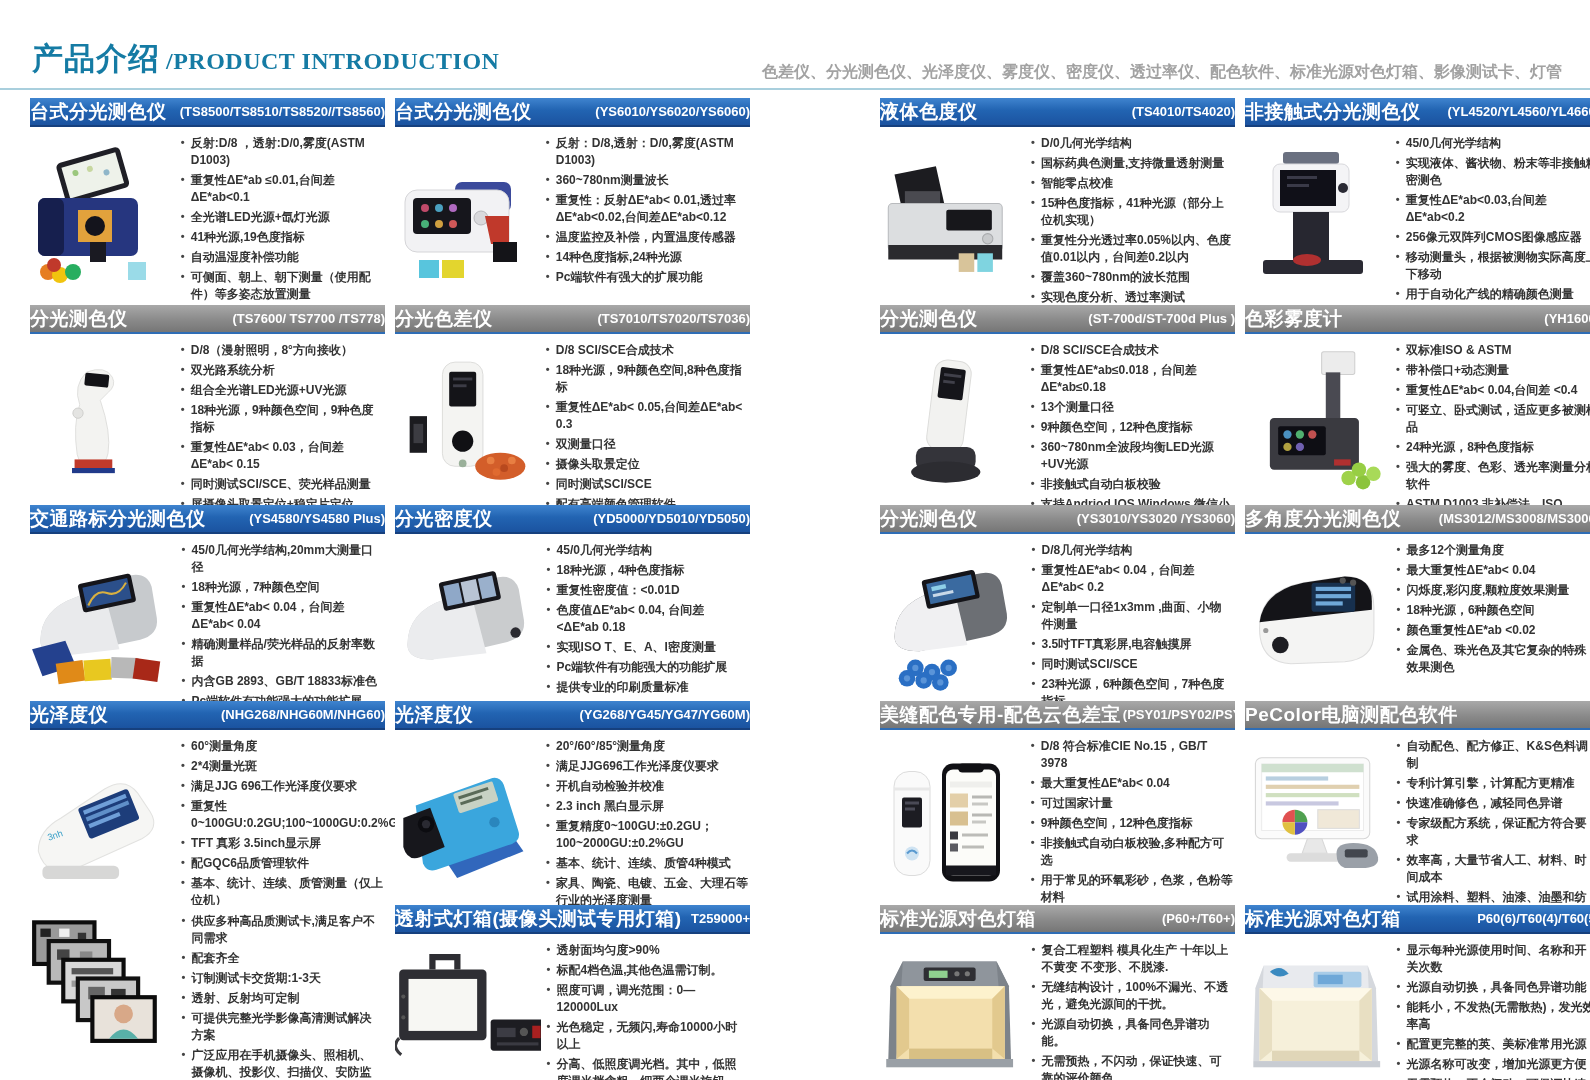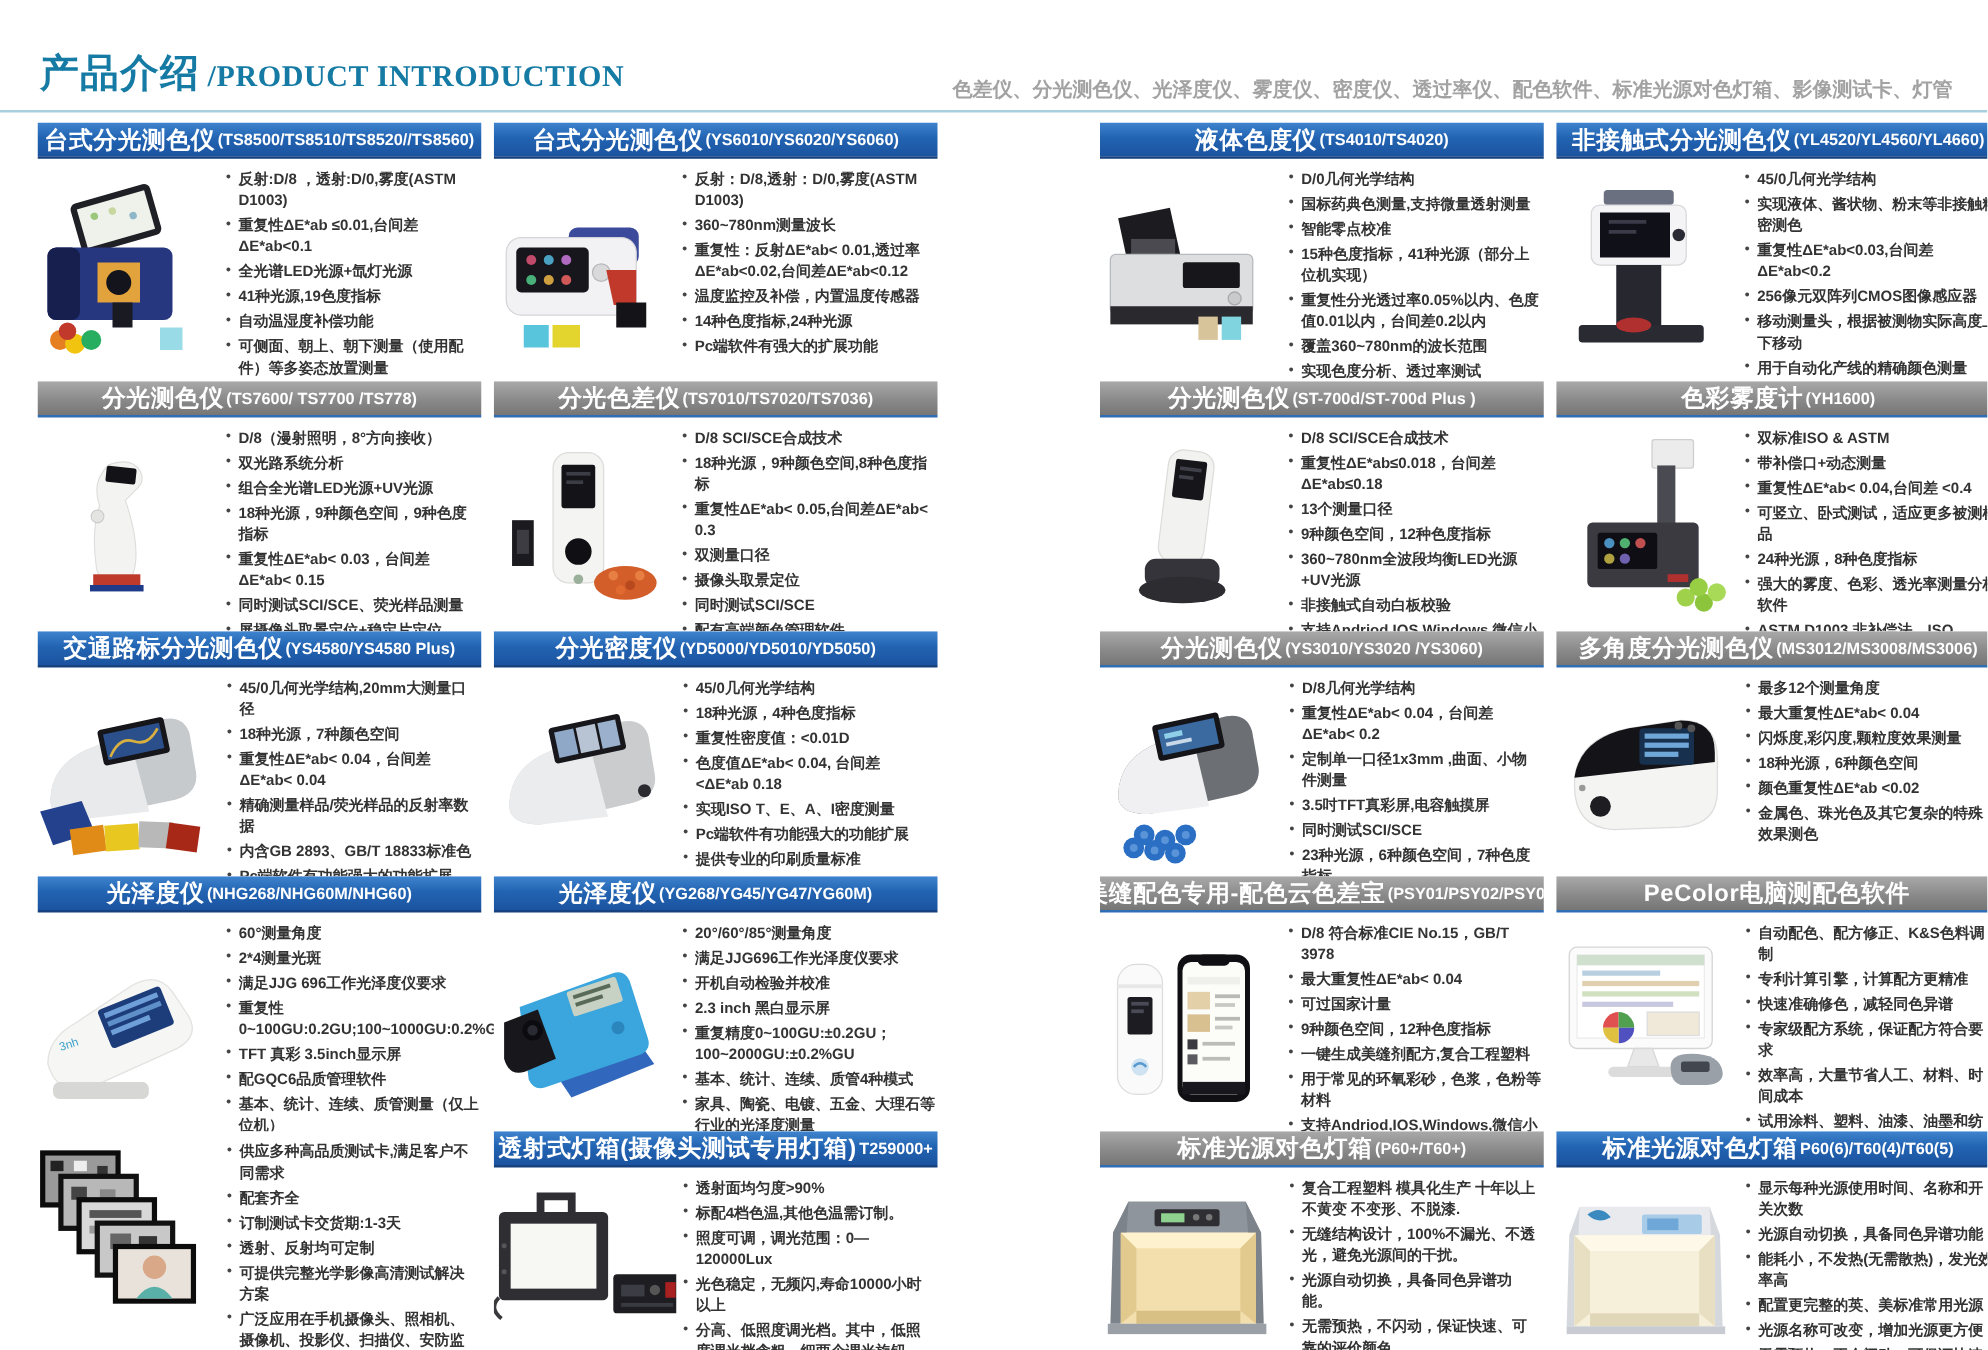--- a/index.html
+++ b/index.html
@@ -12,21 +12,21 @@
   .title-zh{font-size:31px;font-weight:bold;color:#157ba4;letter-spacing:1px;}
   .title-en{font-family:"Liberation Serif","DejaVu Serif",serif;font-size:24px;font-weight:bold;color:#157ba4;margin-left:6px;letter-spacing:0.5px;}
   .tagline{position:absolute;right:28px;top:62px;font-size:16px;color:#a2a2a2;font-weight:600;white-space:nowrap;}
 
   
   .half{position:absolute;top:98px;display:grid;grid-template-columns:365px 365px;grid-template-rows:207px 200px 196px 204px 175px;}
   #left-grid{left:30px;width:730px;}
   #right-grid{left:880px;width:730px;}
 
   .block{position:relative;overflow:hidden;padding-right:10px;box-sizing:border-box;}
-  .block-header{height:27px;display:flex;align-items:center;justify-content:center;color:#fff;white-space:nowrap;overflow:hidden;}
+  .block-header{height:27px;display:flex;align-items:center;justify-content:space-between;color:#fff;white-space:nowrap;overflow:hidden;}
   .block-header.blue{background:linear-gradient(180deg,#3f84cf 0%,#2264b2 45%,#1b53a0 100%);border-bottom:2px solid #16407e;}
   .block-header.gray{background:linear-gradient(180deg,#a9a9a9 0%,#8a8a8a 55%,#767676 100%);border-bottom:2px solid #2f6db5;}
   .product-name{font-size:19px;font-weight:bold;letter-spacing:0.5px;}
   .product-models{font-size:13px;font-weight:bold;margin-left:2px;}
 
   .block-body{display:flex;height:calc(100% - 29px);}
   .block-image{width:41%;display:flex;align-items:center;justify-content:center;}
   .block-image svg{display:block;}
   .block-bullets{width:59%;list-style:none;margin:0;padding:8px 2px 0 0;}
   .block-bullets li{display:flex;font-size:12px;line-height:1.42;color:#333;font-weight:600;margin-bottom:3px;}
@@ -930,21 +930,21 @@
             <li>
               <span class="marker">•</span>
               <span class="btext">可过国家计量</span>
             </li>
             <li>
               <span class="marker">•</span>
               <span class="btext">9种颜色空间，12种色度指标</span>
             </li>
             <li>
               <span class="marker">•</span>
-              <span class="btext">一键生成美缝剂配方,复合工程塑料</span>
+              <span class="btext">非接触式自动白板校验,多种配方可选</span>
             </li>
             <li>
               <span class="marker">•</span>
               <span class="btext">用于常见的环氧彩砂，色浆，色粉等材料</span>
             </li>
             <li>
               <span class="marker">•</span>
               <span class="btext">支持Andriod,IOS,Windows,微信小程序,鸿蒙,配色云</span>
             </li>
           </ul>

